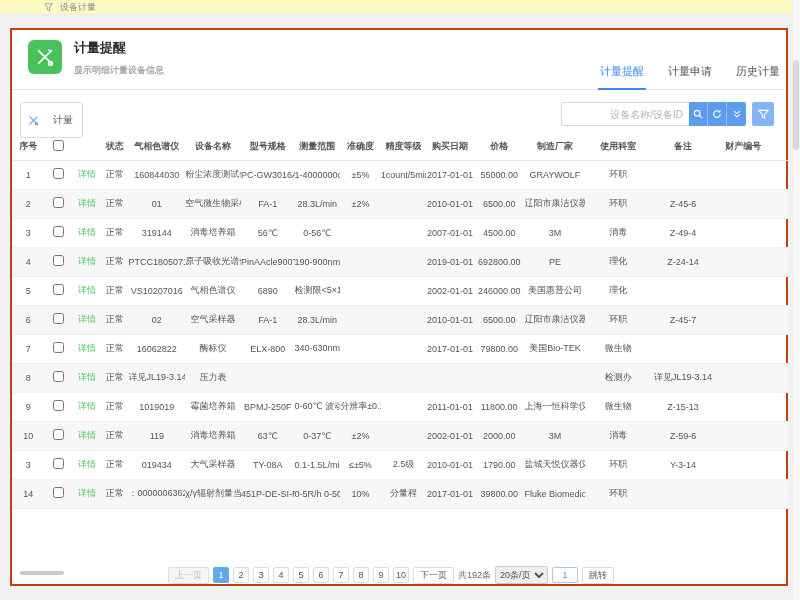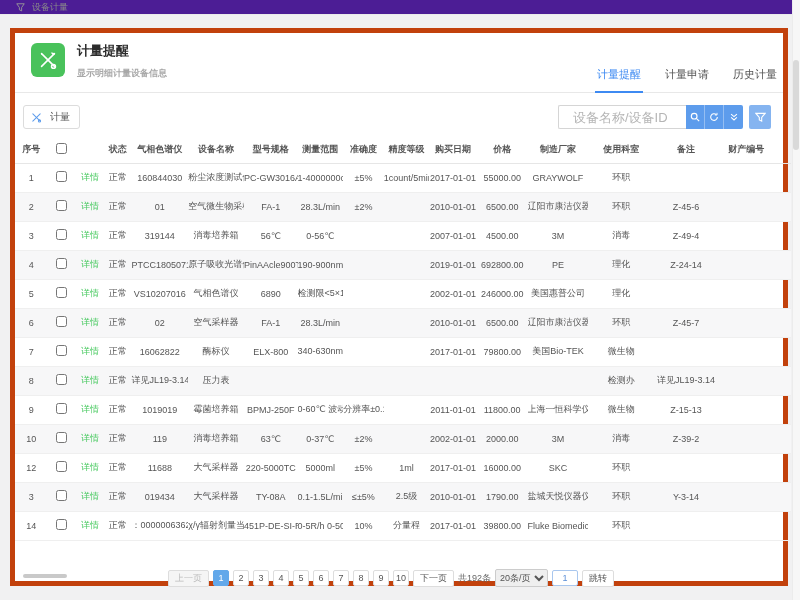--- a/index.html
+++ b/index.html
@@ -2,46 +2,46 @@
 <html style="--accent: #3d8af2; --btn: #5d9cec; --btnlight: #85b4f0; --green: #47c95f; --greenbg: #49c25b; --pageactive: #62a8ea;"><head>
 <meta charset="utf-8">
 <style>
   * { margin:0; padding:0; box-sizing:border-box; }
   html,body { width:800px; height:600px; overflow:hidden;
     font-family:"Liberation Sans","DejaVu Sans",sans-serif; background:#f1f1f2; }
   :root { --accent:#3d8af2; --btn:#5d9cec; --btnlight:#85b4f0; --green:#47c95f;
           --greenbg:#49c25b; --pageactive:#62a8ea; }
 
   
-  .topbar { height:15px; background:#4c1d95; border-bottom:1px solid #ebebeb;
-    display:flex; align-items:center; padding-left:16px; gap:7px; }
+  .topbar { height:15px; background:#fef9c3; border-bottom:1px solid #ebebeb;
+    display:flex; align-items:center; padding-left:44px; gap:7px; }
   .topbar .crumb { font-size:9px; color:#8a8a8a; }
 
   
   .card { position:absolute; left:10px; top:28px; width:778px; height:558px;
-    background:#fff; border:5px solid #c2410c; }
+    background:#fff; border:2px solid #c2410c; }
 
   .card-header { position:relative; height:60px; border-bottom:1px solid #e8e8e8; }
   .app-icon { position:absolute; left:16px; top:10px; width:34px; height:34px;
     border-radius:6px; background:var(--greenbg); display:flex; align-items:center; justify-content:center; }
   .page-title { position:absolute; left:62px; top:9px; font-size:13px; font-weight:bold; color:#2b2b2b; }
   .page-subtitle { position:absolute; left:62px; top:34px; font-size:9px; color:#a8a8a8;font-weight:bold; }
   .tabs { position:absolute; right:4px; bottom:-1px; display:flex; gap:20px; }
   .tab { font-size:11px; color:#555; padding:0 2px 9px 2px; cursor:pointer;
     border-bottom:2px solid transparent; }
   .tab.active { color:var(--accent); border-bottom-color:var(--accent); }
 
   
   .toolbar { position:relative; height:44px; }
-  .measure-btn { position:absolute; left:8px; top:12px; height:24px; padding:0 9px 0 7px;
+  .measure-btn { position:absolute; left:8px; top:12px; height:36px; padding:0 9px 0 7px;
     background:#fff; border:1px solid #dcdcdc; border-radius:3px; display:flex;
-    align-items:center; gap:8px; font-size:10px; color:#555; cursor:pointer; }
+    align-items:center; gap:14px; font-size:10px; color:#555; cursor:pointer; }
   .search-area { position:absolute; right:12px; top:12px; display:flex; align-items:stretch; height:24px; }
   .search-input { width:128px; height:24px; border:1px solid #d5d5d5; border-right:none;
-    border-radius:2px 0 0 2px; font-size:13px; color:#555; padding:0 14px; outline:none; }
+    border-radius:2px 0 0 2px; font-size:10px; color:#555; padding:0 6px; outline:none;text-align:right; }
   .search-input::placeholder { color:#b5b5b5; }
   .btn-group { display:flex; }
   .sq-btn { width:19px; height:24px; background:var(--btn); border:none; color:#fff;
     display:flex; align-items:center; justify-content:center; cursor:pointer;
     border-right:1px solid rgba(255,255,255,.35); font-size:11px; }
   .sq-btn:last-child { border-right:none; border-radius:0 2px 2px 0; }
   .filter-btn { width:22px; height:24px; margin-left:6px; background:var(--btnlight);
     border:none; border-radius:2px; display:flex; align-items:center; justify-content:center; cursor:pointer; }
 
   
@@ -370,40 +370,21 @@
           <td>119</td>
           <td>消毒培养箱</td>
           <td>63℃</td>
           <td>0-37℃</td>
           <td>±2%</td>
           <td></td>
           <td>2002-01-01</td>
           <td>2000.00</td>
           <td>3M</td>
           <td>消毒</td>
-          <td>Z-39-2</td>
-          <td></td>
-          <td></td>
-        </tr>
-        <tr>
-          <td>12</td>
-          <td><input type="checkbox" style=""></td>
-          <td><a class="detail">详情</a></td>
-          <td>正常</td>
-          <td>11688</td>
-          <td>大气采样器</td>
-          <td>220-5000TC</td>
-          <td>5000ml</td>
-          <td>±5%</td>
-          <td>1ml</td>
-          <td>2017-01-01</td>
-          <td>16000.00</td>
-          <td>SKC</td>
-          <td>环职</td>
-          <td></td>
+          <td>Z-59-6</td>
           <td></td>
           <td></td>
         </tr>
         <tr>
           <td>3</td>
           <td><input type="checkbox" style=""></td>
           <td><a class="detail">详情</a></td>
           <td>正常</td>
           <td>019434</td>
           <td>大气采样器</td>

